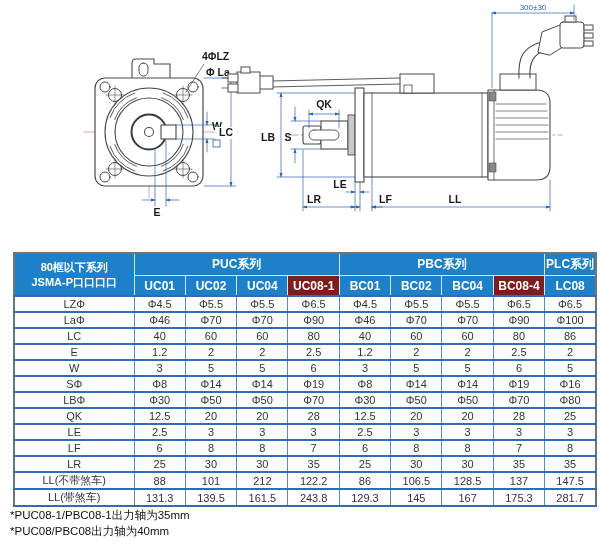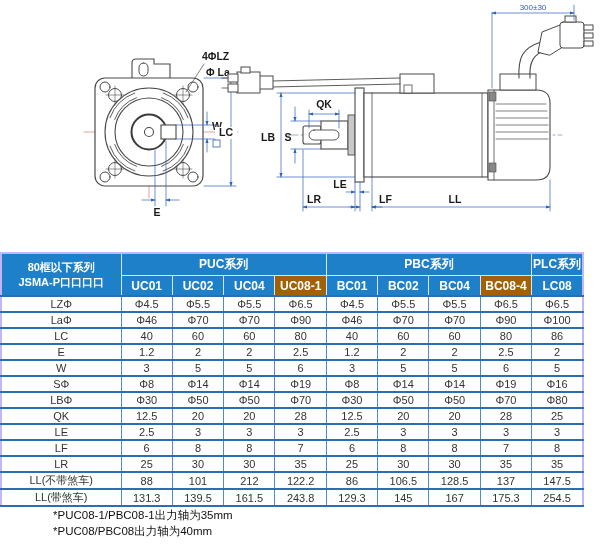--- a/index.html
+++ b/index.html
@@ -2,30 +2,30 @@
 <html><head>
 <meta charset="utf-8">
 <style>
   html,body{margin:0;padding:0;background:#fff;}
   .page{position:relative;width:600px;height:551px;background:#fff;font-family:"Liberation Sans",sans-serif;overflow:hidden;}
   .drawing{position:absolute;left:0;top:0;width:600px;height:250px;}
   svg text{font-family:"Liberation Sans",sans-serif;}
   .dimlabel{font-size:10.5px;font-weight:bold;fill:#1a1a1a;}
   .dimsmall{font-size:8px;fill:#2f62b8;}
 
-  table.spec{position:absolute;left:0;top:252px;width:584px;border-collapse:collapse;table-layout:fixed;border:2px solid #c4b5fd;padding-left:48px;}
+  table.spec{position:absolute;left:13px;top:252px;width:584px;border-collapse:collapse;table-layout:fixed;border:2px solid #737373;padding-left:48px;}
   table.spec col.labelcol{width:120px;}
   table.spec thead th{background:#1d80c9;color:#fff;font-size:12px;font-weight:bold;border:1px solid #d5e7f7;padding:0;text-align:center;}
   table.spec thead tr.grouprow th{height:21px;}
   table.spec thead tr#col-header-row th{height:19px;}
-  table.spec thead th.hl{background:#a16207;}
+  table.spec thead th.hl{background:#7f1d1d;}
   table.spec th.corner{line-height:1.35;font-size:11px;}
   table.spec tbody th,table.spec tbody td{background:#fff;height:14px;padding:0;text-align:center;font-size:11px;color:#333;font-weight:400;border-left:1px solid #4f8cc9;border-right:1px solid #4f8cc9;border-top:2px solid #2d6db3;border-bottom:2px solid #2d6db3;}
   table.spec tbody th{font-weight:400;}
-  .footnotes{position:absolute;left:10px;top:508px;font-size:11.5px;line-height:15.5px;color:#111;font-weight:500;margin-left:43px;}
+  .footnotes{position:absolute;left:10px;top:508px;font-size:11.5px;line-height:15.5px;color:#111;font-weight:500;}
 </style>
 </head>
 <body>
 
 <div class="page">
 
   <div class="drawing">
     <svg width="600" height="250" viewBox="0 0 600 250">
       <defs>
         <marker id="mA" viewBox="0 0 10 10" refX="9" refY="5" markerWidth="7" markerHeight="7" orient="auto-start-reverse">
@@ -393,21 +393,21 @@
         <tr>
           <th>LL(带煞车)</th>
           <td>131.3</td>
           <td>139.5</td>
           <td>161.5</td>
           <td>243.8</td>
           <td>129.3</td>
           <td>145</td>
           <td>167</td>
           <td>175.3</td>
-          <td>254.5</td>
+          <td>281.7</td>
         </tr>
       </tbody>
   </table>
 
   <div class="footnotes">
     <div>*PUC08-1/PBC08-1出力轴为35mm</div>
     <div>*PUC08/PBC08出力轴为40mm</div>
   </div>
 
 </div>

